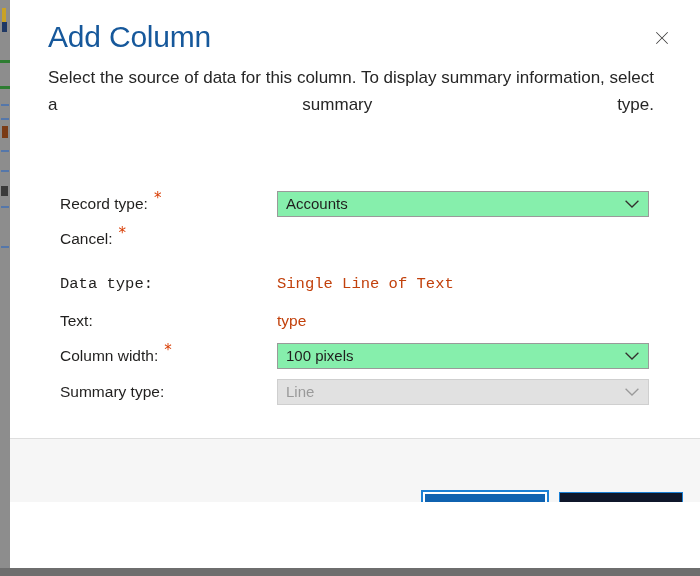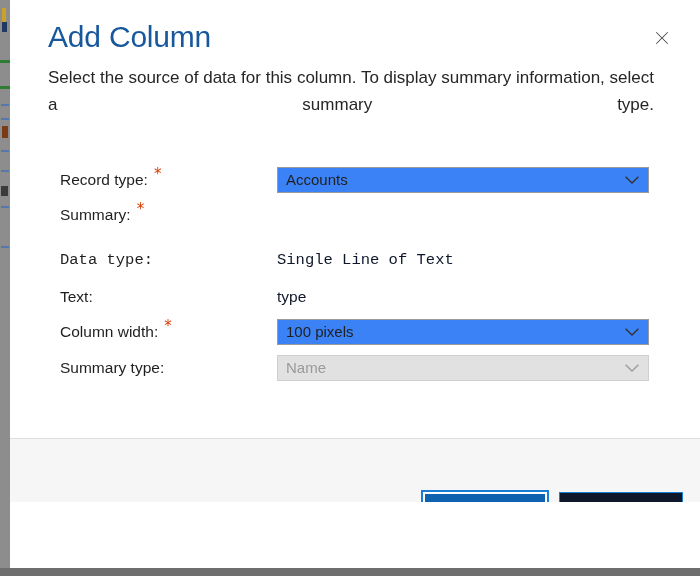--- a/index.html
+++ b/index.html
@@ -123,20 +123,21 @@
     left: 0;
     top: 155px;
     width: 690px;
     height: 340px;
   }
   .form-row {
     position: absolute;
     left: 0;
     width: 690px;
     height: 26px;
+    margin-top: 24px;
   }
   .form-label {
     position: absolute;
     left: 50px;
     top: 0;
     font-size: 15.5px;
     line-height: 26px;
     color: #201f1e;
     white-space: nowrap;
   }
@@ -157,21 +158,21 @@
     height: 26px;
     box-sizing: border-box;
   }
 
   .combo {
     position: relative;
     width: 372px;
     height: 26px;
     box-sizing: border-box;
     border: 1px solid #9a9a9a;
-    background: #3b82f6;
+    background: #86efac;
     cursor: pointer;
   }
   .combo .combo-text {
     position: absolute;
     left: 8px;
     top: 0;
     right: 32px;
     line-height: 24px;
     font-size: 15px;
     color: #201f1e;
@@ -197,21 +198,21 @@
   }
   .combo.disabled .combo-text { color: #9a9a9a; }
   .combo.disabled .chev { color: #9a9a9a; }
 
   .static-value {
     position: absolute;
     left: 267px;
     top: 0;
     line-height: 26px;
     font-size: 15.5px;
-    color: #0f172a;
+    color: #c2410c;
     white-space: nowrap;
   }
 
   
   .dialog-footer {
     position: absolute;
     left: 0;
     bottom: 0;
     width: 690px;
     height: 64px;
@@ -301,21 +302,21 @@
             <svg width="14" height="9" viewBox="0 0 14 9" aria-hidden="true">
               <path d="M0.6 0.8 L7 7.0 L13.4 0.8" fill="none" stroke="currentColor" stroke-width="1.3"></path>
             </svg>
           </span>
         </div>
       </div>
     </div>
 
     <div class="form-row" style="top:47px;">
       <div class="form-label">
-        <span>Summary:</span><span class="req-star">*</span>
+        <span>Cancel:</span><span class="req-star">*</span>
       </div>
     </div>
 
     <div class="form-row" style="top:92px;font-family:Liberation Mono, monospace;">
       <div class="form-label">
         <span>Data type:</span>
       </div>
       <div class="static-value">Single Line of Text</div>
     </div>
 
@@ -341,21 +342,21 @@
         </div>
       </div>
     </div>
 
     <div class="form-row" style="top:200px;">
       <div class="form-label">
         <span>Summary type:</span>
       </div>
       <div class="form-control">
         <div class="combo disabled">
-          <span class="combo-text">Name</span>
+          <span class="combo-text">Line</span>
           <span class="chev">
             <svg width="14" height="9" viewBox="0 0 14 9" aria-hidden="true">
               <path d="M0.6 0.8 L7 7.0 L13.4 0.8" fill="none" stroke="currentColor" stroke-width="1.3"></path>
             </svg>
           </span>
         </div>
       </div>
     </div>
 
   </div>

